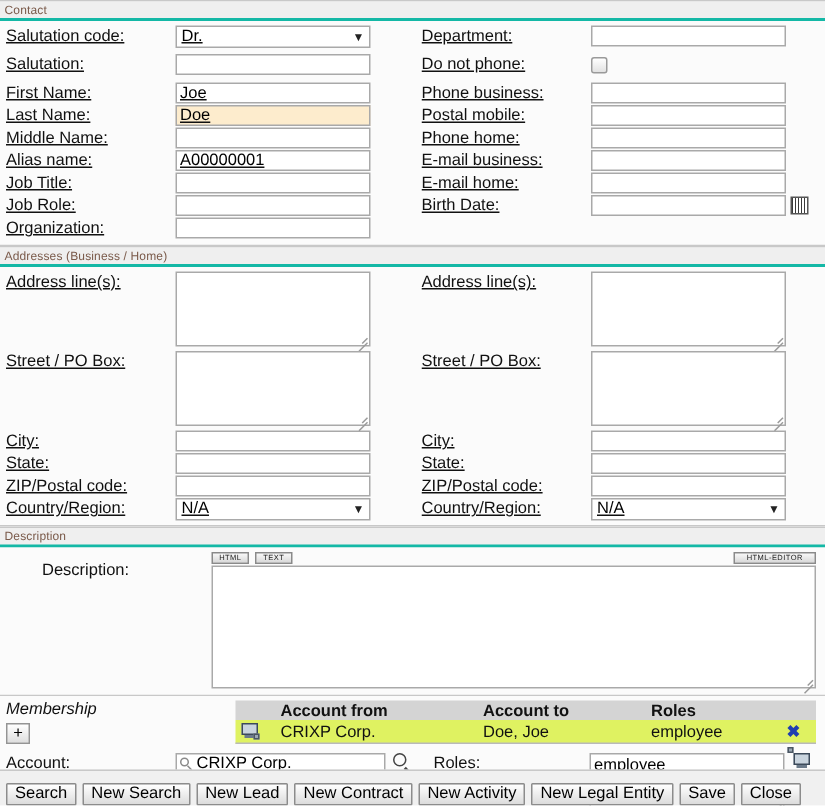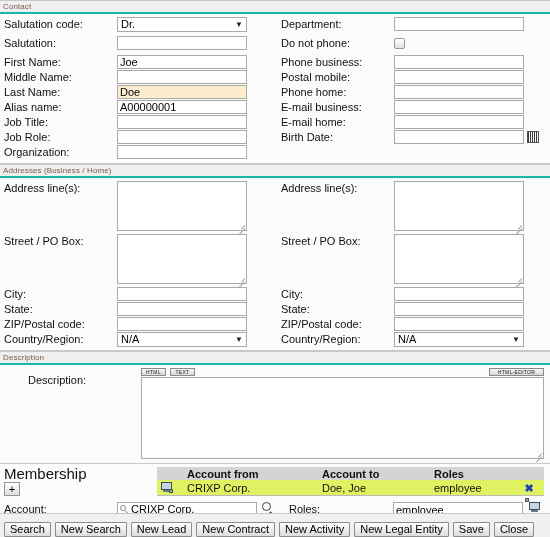--- a/index.html
+++ b/index.html
@@ -35,20 +35,21 @@
   }
   .section-body {
     display: flex;
     background: #fbfbfb;
     padding: 3px 0 3px 0;
   }
   .col {
     width: 275px;
     box-sizing: border-box;
     padding-left: 4px;
+    text-decoration: underline;
   }
   .col.right { padding-left: 6px; }
 
   
   .row {
     display: flex;
     align-items: flex-start;
     height: 15px;
     margin-bottom: 0px;
   }
@@ -184,21 +185,21 @@
     width: 100%;
     height: 82px;
     border: 1px solid #a9a9a9;
     background: #fff;
     position: relative;
   }
 
   
   .memb-wrap { display:flex; padding: 3px 0 0 4px; background:#fbfbfb; }
   .memb-left { width: 113px; flex:0 0 113px; }
-  .memb-left .mlabel { font-size:15px; line-height:13px; }
+  .memb-left .mlabel { font-size:11px; line-height:13px;font-style:italic; }
   .plus-btn {
     margin-top: 2px;
     width: 16px;
     height: 14px;
     box-sizing: border-box;
     border: 1px solid #949494;
     background: linear-gradient(#ffffff,#dedede);
     font-size: 11px;
     line-height: 12px;
     text-align: center;
@@ -339,27 +340,27 @@
         <input class="tbox" value="" style="">
       </div>
       <div class="spacer-row"></div>
 
       <div class="row">
         <div class="lbl">First Name:</div>
         <input class="tbox" value="Joe" style="">
       </div>
 
       <div class="row">
-        <div class="lbl">Middle Name:</div>
-        <input class="tbox" value="" style="">
-      </div>
-
-      <div class="row">
         <div class="lbl">Last Name:</div>
         <input class="tbox high" value="Doe" style="">
+      </div>
+
+      <div class="row">
+        <div class="lbl">Middle Name:</div>
+        <input class="tbox" value="" style="">
       </div>
 
       <div class="row">
         <div class="lbl">Alias name:</div>
         <input class="tbox" value="A00000001" style="">
       </div>
 
       <div class="row">
         <div class="lbl">Job Title:</div>
         <input class="tbox" value="" style="">

